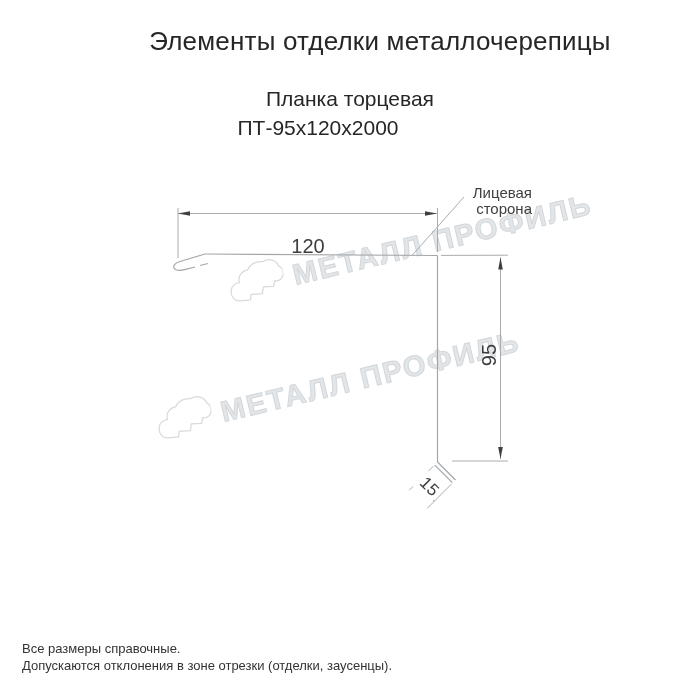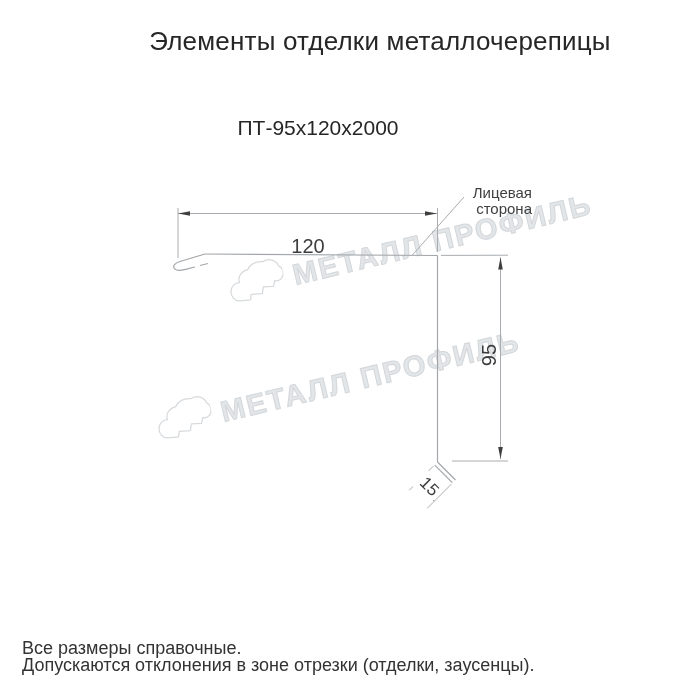--- a/index.html
+++ b/index.html
@@ -39,29 +39,30 @@
   .dim-15{
     left:429px;top:487px;transform:translate(-50%,-50%) rotate(45deg);
     font-size:17px;background:#ffffff;padding:1px 3px;
   }
   .face-label{
     position:absolute;left:458px;top:185px;width:74px;z-index:2;
     font-size:15px;line-height:16px;text-align:right;color:#404040;
   }
   .footer{
     position:absolute;left:22px;top:640px;z-index:2;
-    font-size:18px;line-height:17px;color:#333333;
+    font-size:13px;line-height:17px;color:#333333;
   }
 </style>
 </head>
 <body>
 
 <div class="page">
 
   <div class="title">Элементы отделки металлочерепицы</div>
+  <div class="product-name">Планка торцевая</div>
   <div class="product-model">ПТ-95х120х2000</div>
 
   <div class="watermark wm-center">
     <span>
       <svg width="58" height="46" viewBox="0 0 60 46">
         <path d="M10,38 C4,37 1.5,31 3,26 C4.5,21 9,18.5 13.5,19.5 C13,13 18.5,8 25,8.5 C28,3.5 36,1.5 42,4 C49,1.5 56,5.5 57,12 C60.5,14.5 61,20 58.5,23.5 C56.5,26.5 52.5,27.5 49.5,26 L47,31.5 L36.5,29.5 L34,36 L22.5,34 L20.5,39.5 Z" fill="#ffffff" stroke="#d7dadd" stroke-width="1.3" stroke-linejoin="round"></path>
       </svg>
     </span>
     <span class="wm-text">МЕТАЛЛ ПРОФИЛЬ</span>
   </div>

